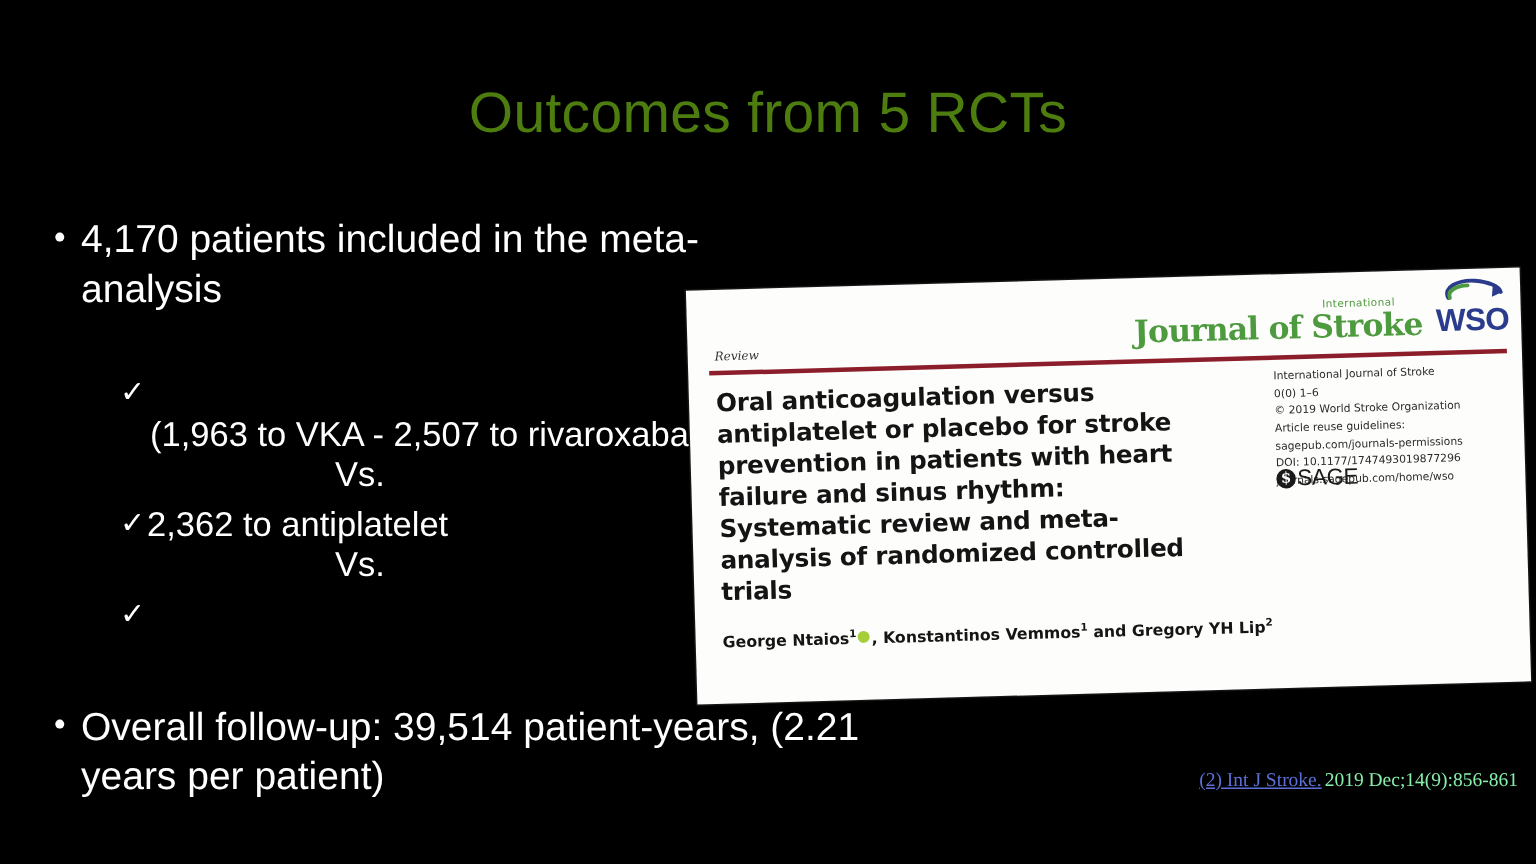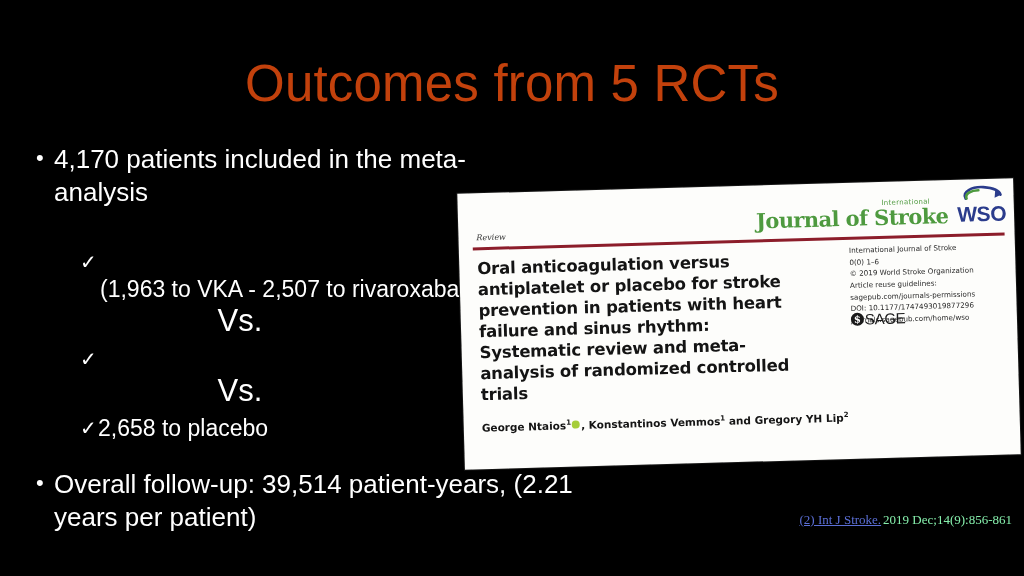--- a/index.html
+++ b/index.html
@@ -21,24 +21,24 @@
     color: #ffffff;
   }
 
   
   .slide-title {
     position: absolute;
     left: 0;
     top: 56px;
     width: 1024px;
     text-align: center;
-    font-size: 51px;
+    font-size: 38px;
     font-weight: 400;
     letter-spacing: 0.2px;
-    color: #c2410c;
+    color: #4d7c0f;
     line-height: 1.1;
   }
 
   
   .bullet-row {
     position: absolute;
     display: flex;
     align-items: flex-start;
     font-size: 26px;
     color: #ffffff;
@@ -79,21 +79,21 @@
   }
   .check-label { flex: 0 1 auto; }
   .sub-line {
     padding-left: 20px;
     white-space: nowrap;
     font-size: 23px;
   }
   .vs-line {
     text-align: center;
     width: 300px;
-    font-size: 31px;
+    font-size: 23px;
     padding-left: 10px;
   }
   .gap-sm { height: 6px; }
 
   
   .article-wrap {
     position: absolute;
     left: 461px;
     top: 186px;
     width: 556px;
@@ -282,26 +282,26 @@
 
   <div class="check-block">
     <div class="check-row">
       <span class="check-mark">✓</span>
     </div>
     <div class="sub-line">(1,963 to VKA - 2,507 to rivaroxaban)</div>
     <div class="vs-line">Vs.</div>
     <div class="gap-sm"></div>
     <div class="check-row">
       <span class="check-mark">✓</span>
+      <span class="check-label">2,362 to antiplatelet</span>
     </div>
     <div class="vs-line">Vs.</div>
     <div class="gap-sm"></div>
     <div class="check-row">
       <span class="check-mark">✓</span>
-      <span class="check-label">2,658 to placebo</span>
     </div>
   </div>
 
   <div class="bullet-row" id="bullet-followup">
     <span class="bullet-dot">•</span>
     <span class="bullet-text">Overall follow-up: 39,514 patient-years, (2.21 years per patient)</span>
   </div>
 
   <div class="article-wrap">
     <div class="article-page">

